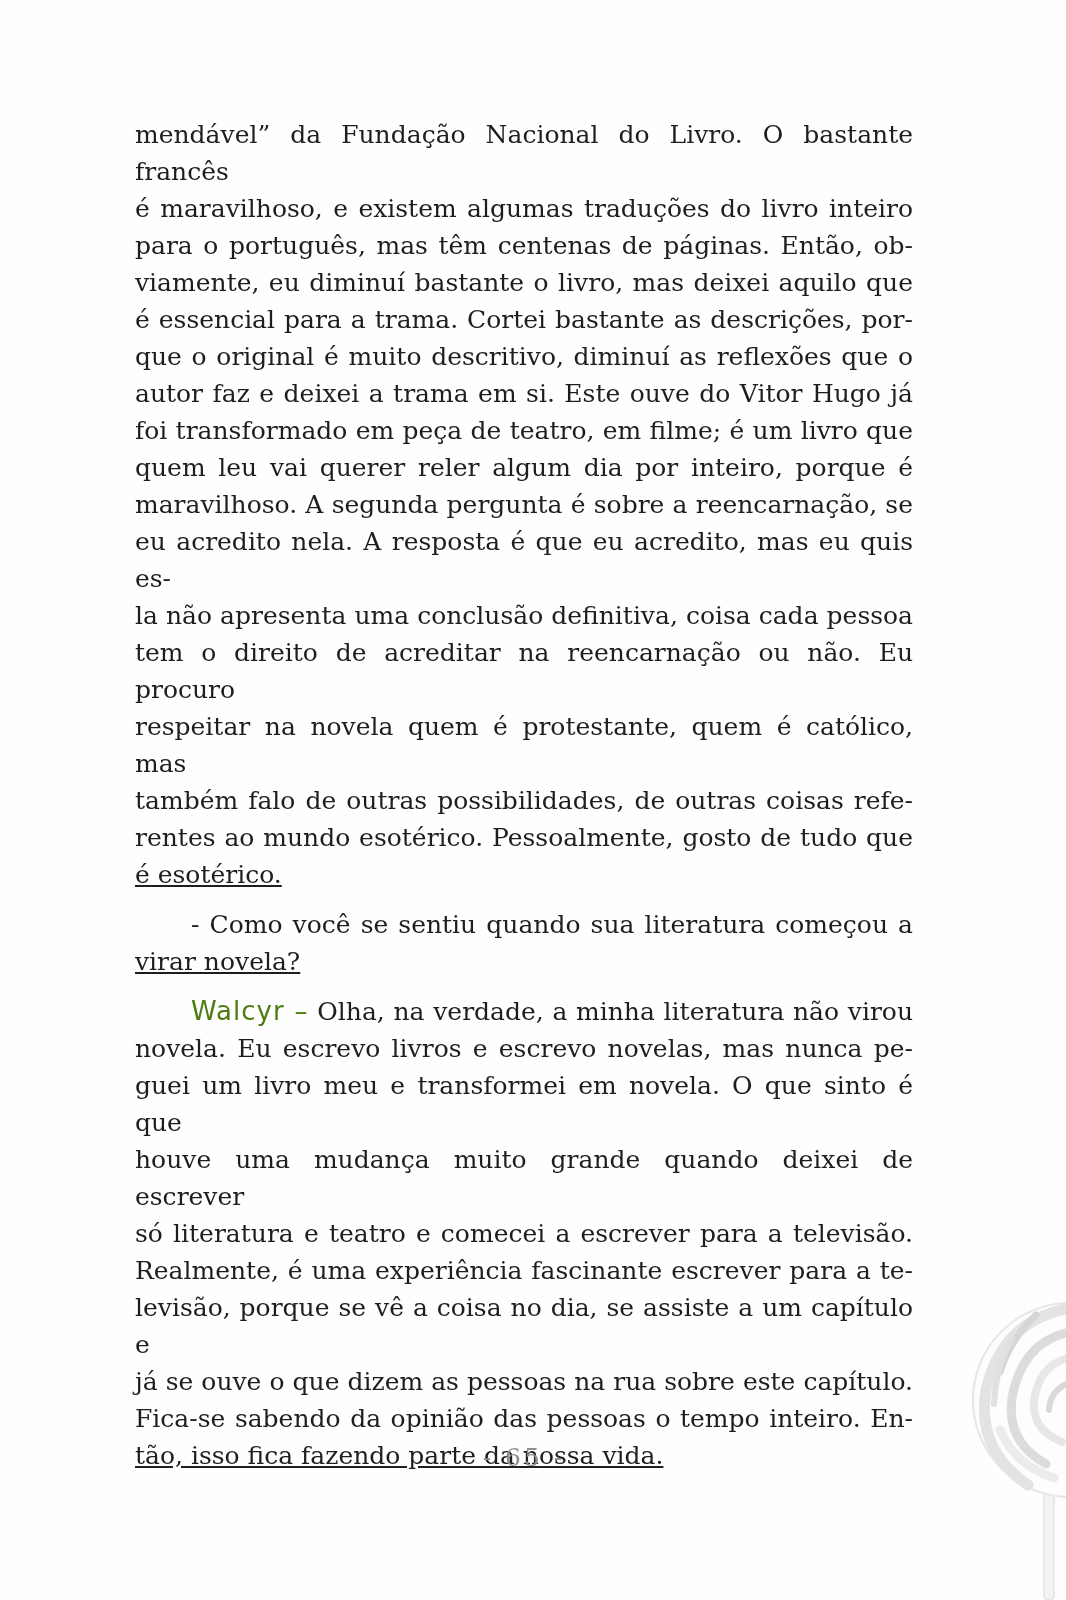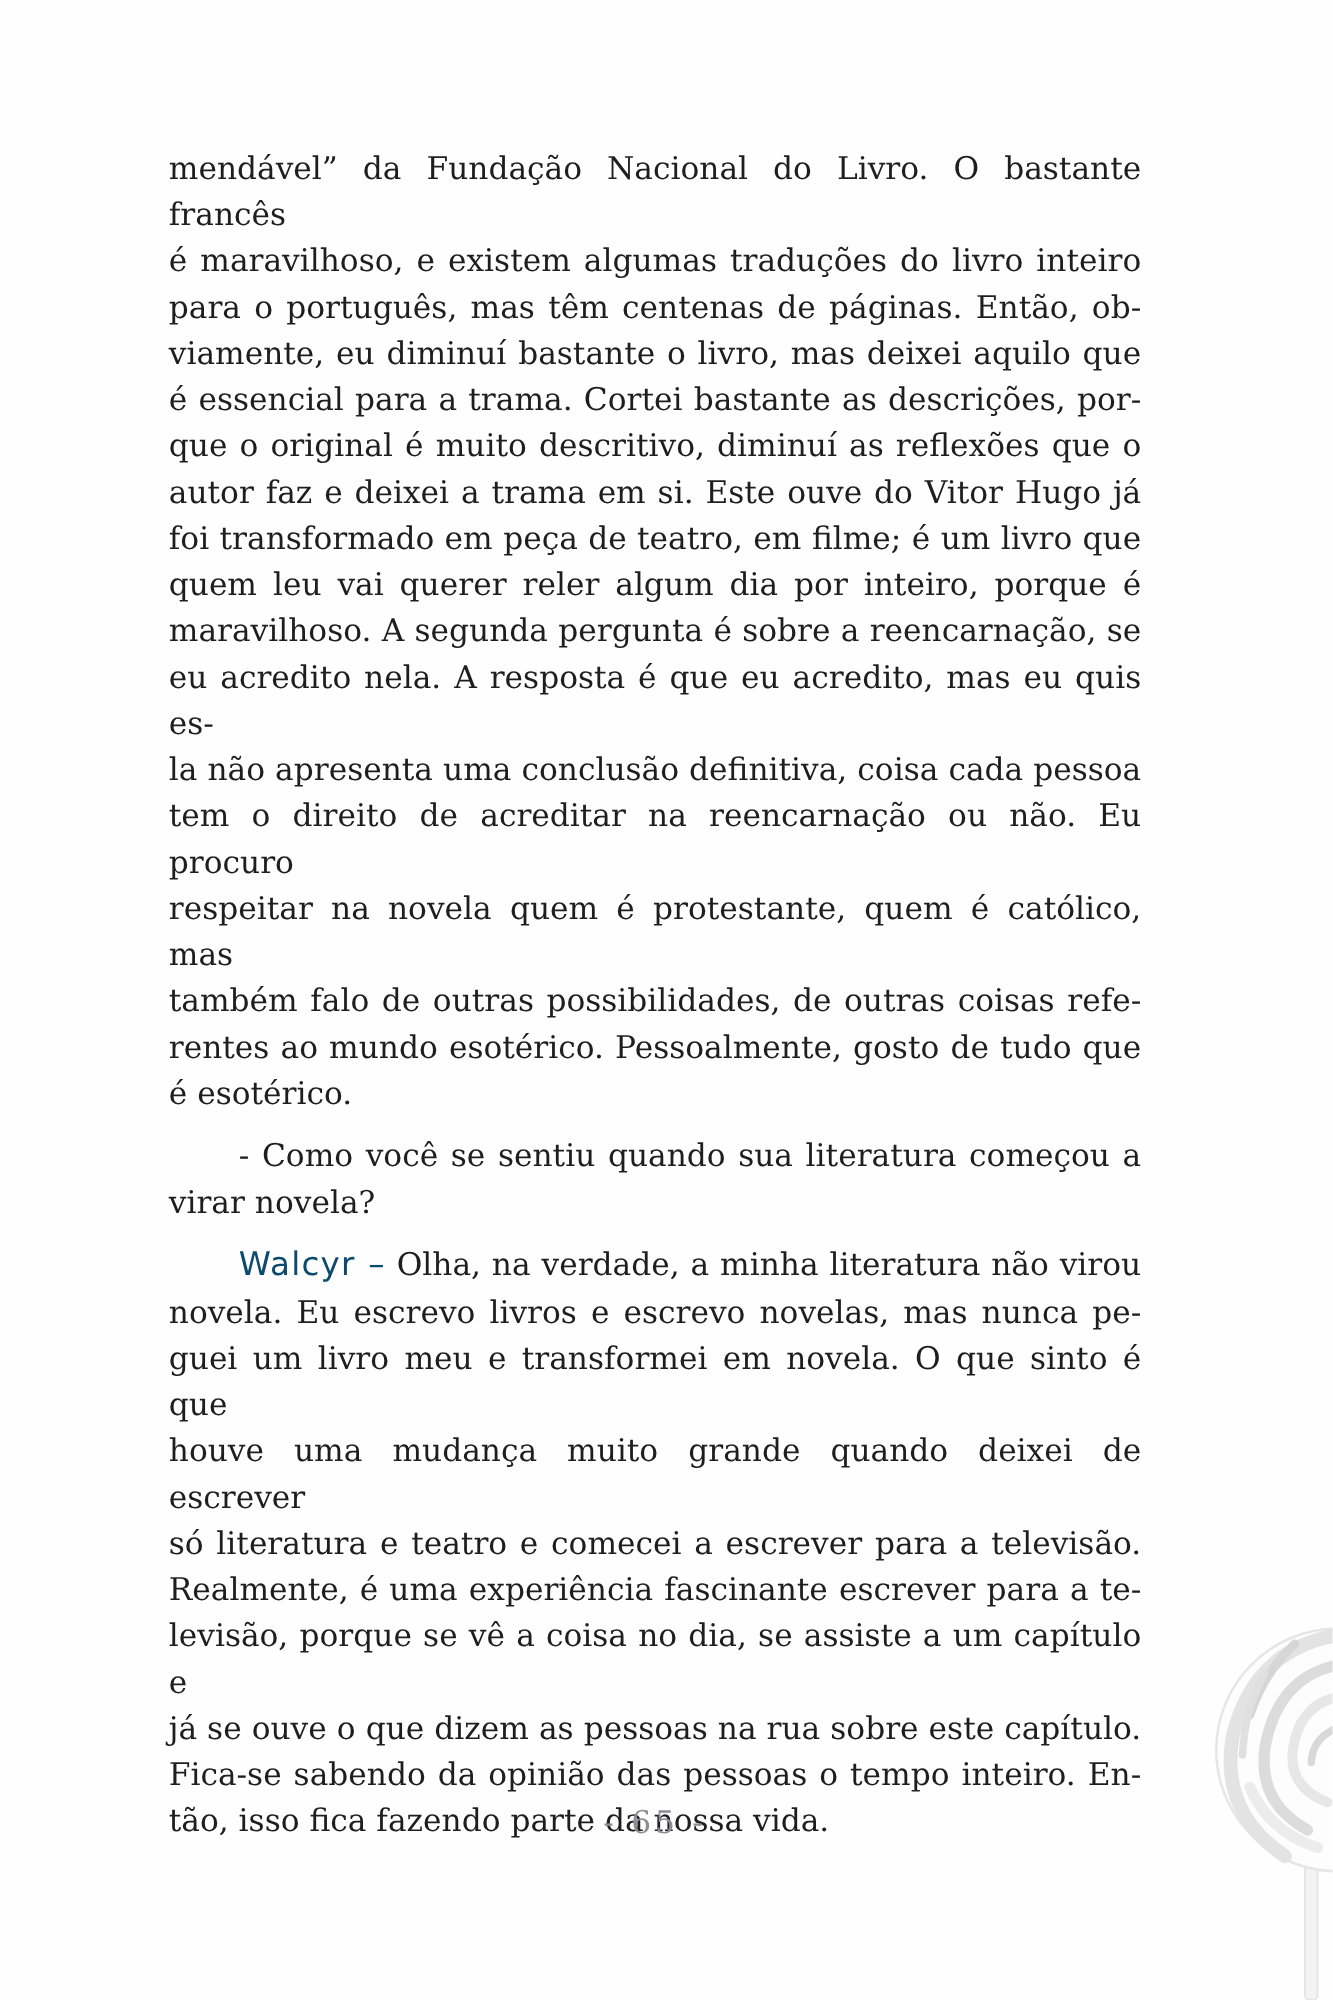--- a/index.html
+++ b/index.html
@@ -31,30 +31,31 @@
   .para {
     margin: 0 0 13px 0;
   }
   .line {
     text-align: justify;
     text-align-last: justify;
     white-space: normal;
   }
   .line.last {
     text-align-last: left;
+    text-decoration: underline;
   }
   .para.indent .line:first-child {
     text-indent: 56px;
   }
   em {
     font-style: italic;
   }
   .hand {
     font-family: "DejaVu Sans", sans-serif;
-    color: #0c4a6e;
+    color: #4d7c0f;
     font-size: 26px;
     letter-spacing: 1px;
   }
   .page-number {
     position: absolute;
     left: 135px;
     top: 1443px;
     width: 778px;
     text-align: center;
     font-size: 25px;

